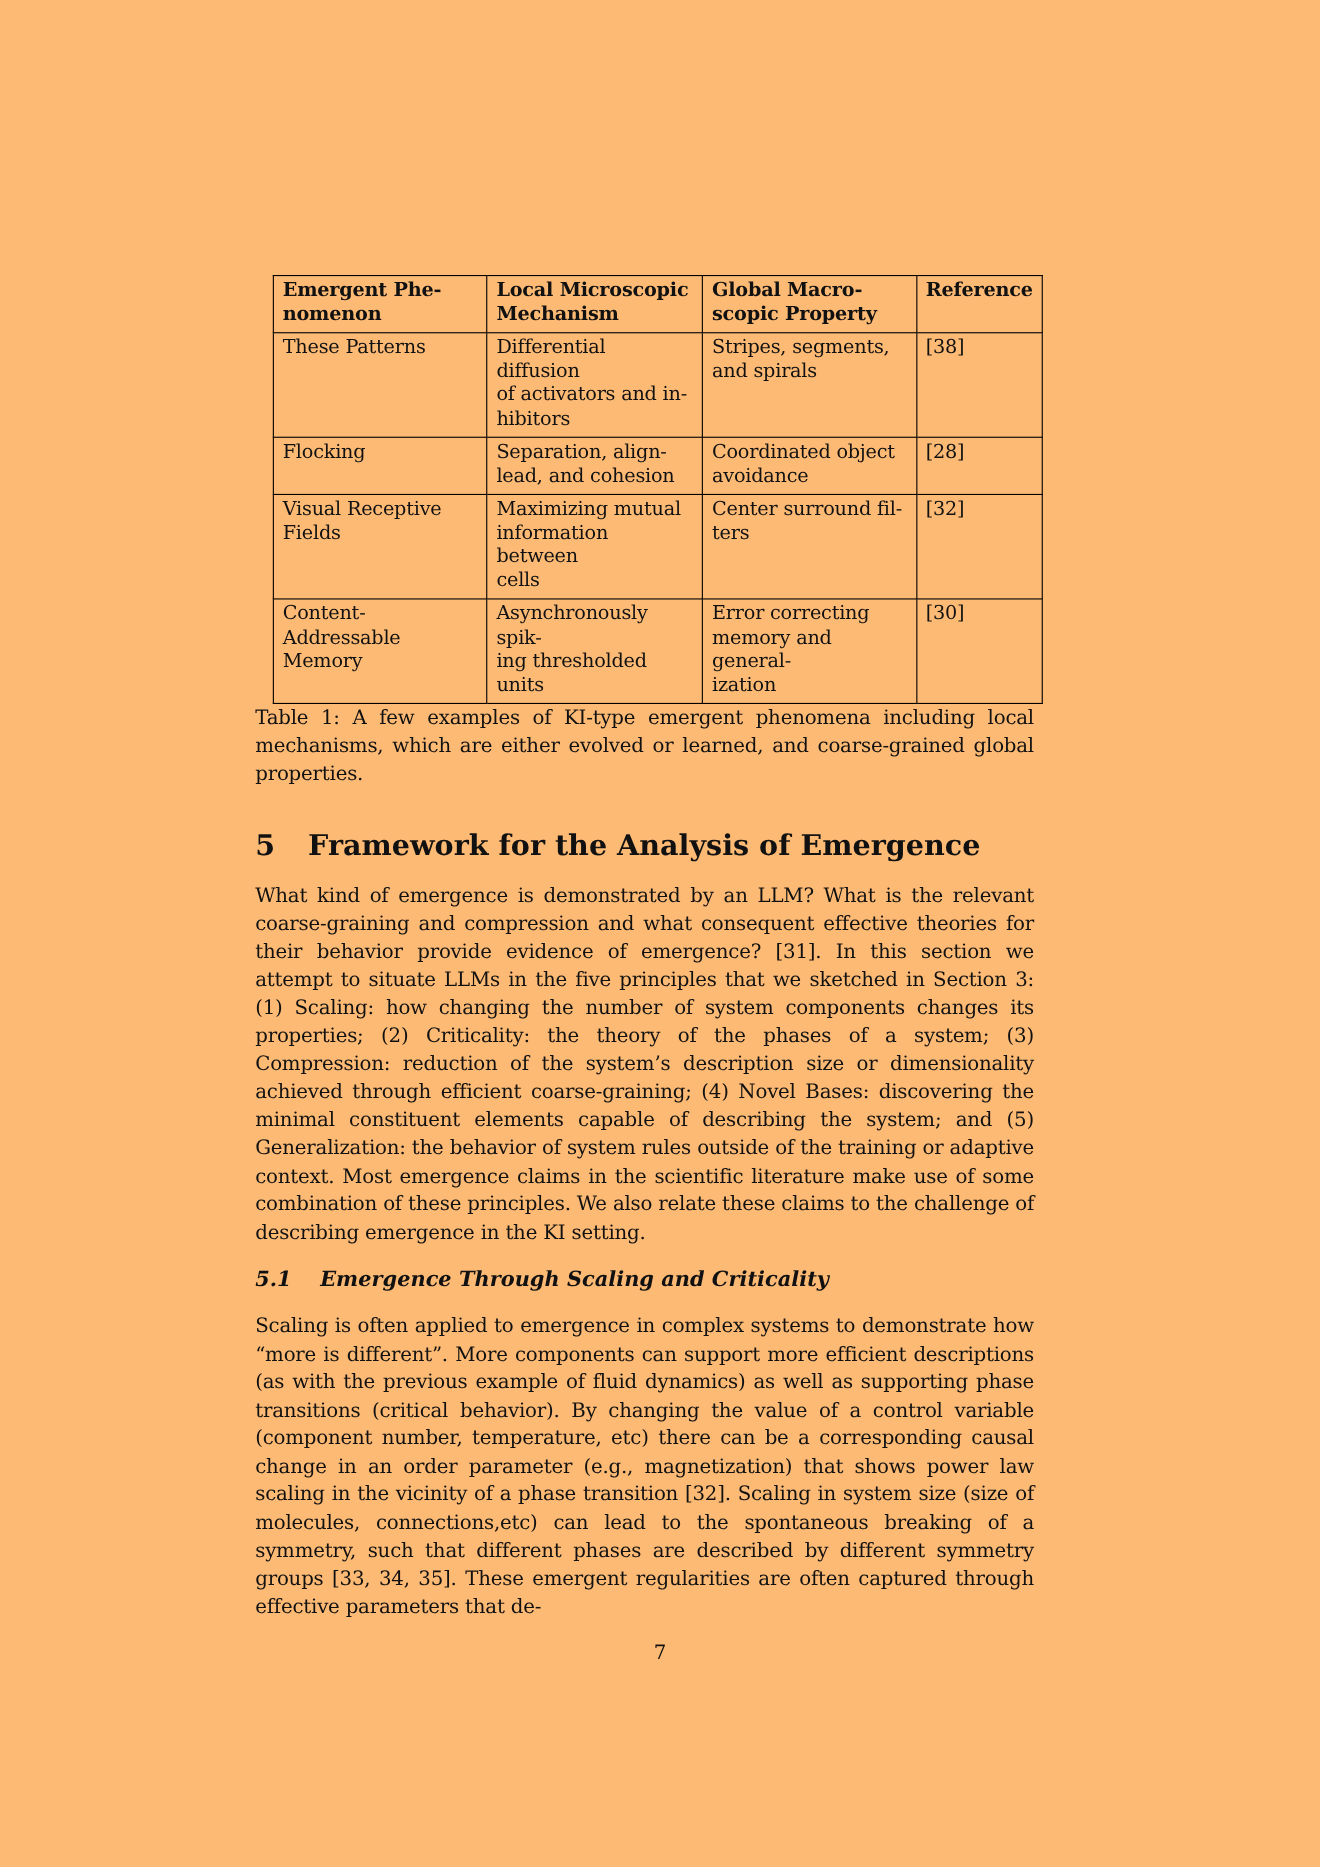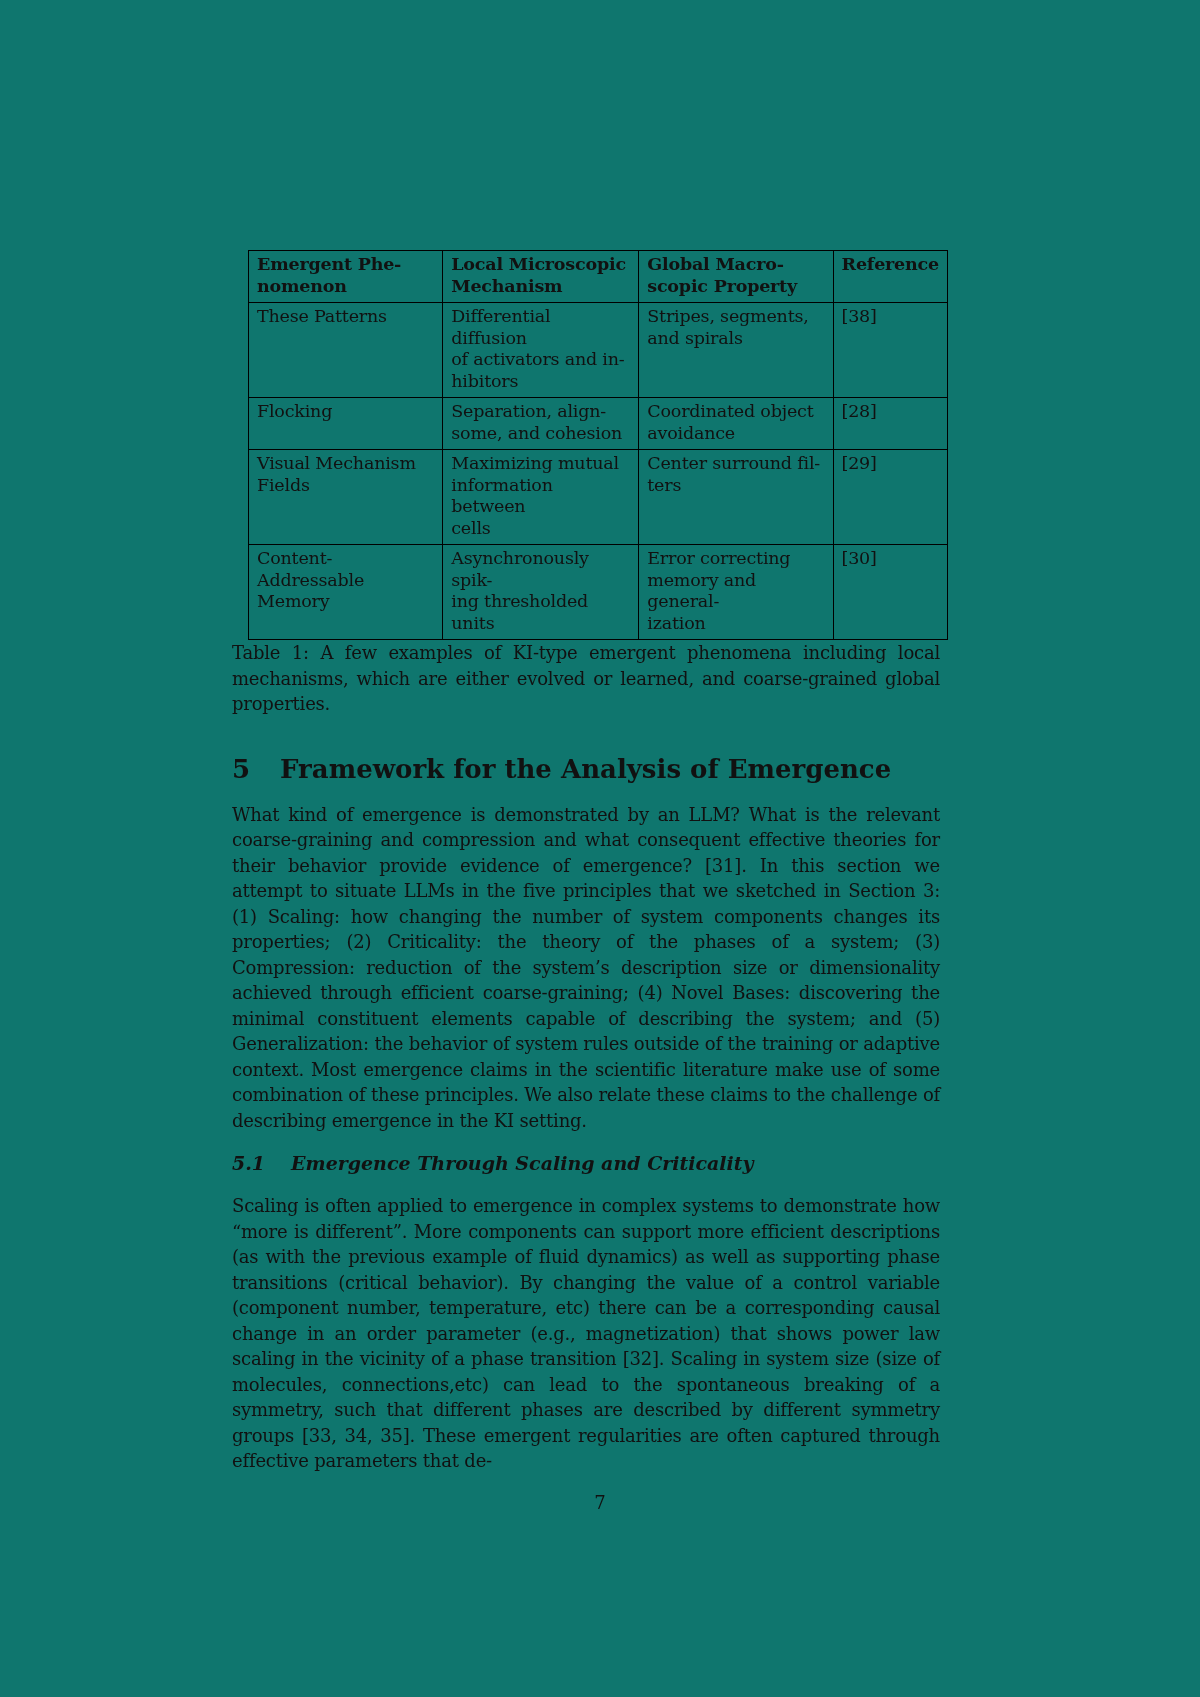--- a/index.html
+++ b/index.html
@@ -1,20 +1,20 @@
 <!DOCTYPE html>
 <html><head>
 <meta charset="utf-8">
 <style>
   html, body { margin: 0; padding: 0; background: #ffffff; }
   .page {
     position: relative;
     width: 1200px;
     height: 1697px;
-    background: #0f766e;
+    background: #fdba74;
     font-family: "DejaVu Serif", serif;
     color: #111111;
     overflow: hidden;
   }
   .content {
     position: absolute;
     left: 232px;
     top: 250px;
     width: 708px;
     font-size: 18px;
@@ -103,34 +103,34 @@
           <td>Differential diffusion
 of activators and in-
 hibitors</td>
           <td>Stripes, segments,
 and spirals</td>
           <td>[38]</td>
         </tr>
         <tr>
           <td>Flocking</td>
           <td>Separation, align-
-some, and cohesion</td>
+lead, and cohesion</td>
           <td>Coordinated object
 avoidance</td>
           <td>[28]</td>
         </tr>
         <tr>
-          <td>Visual Mechanism
+          <td>Visual Receptive
 Fields</td>
           <td>Maximizing mutual
 information between
 cells</td>
           <td>Center surround fil-
 ters</td>
-          <td>[29]</td>
+          <td>[32]</td>
         </tr>
         <tr>
           <td>Content-Addressable
 Memory</td>
           <td>Asynchronously spik-
 ing thresholded units</td>
           <td>Error correcting
 memory and general-
 ization</td>
           <td>[30]</td>

